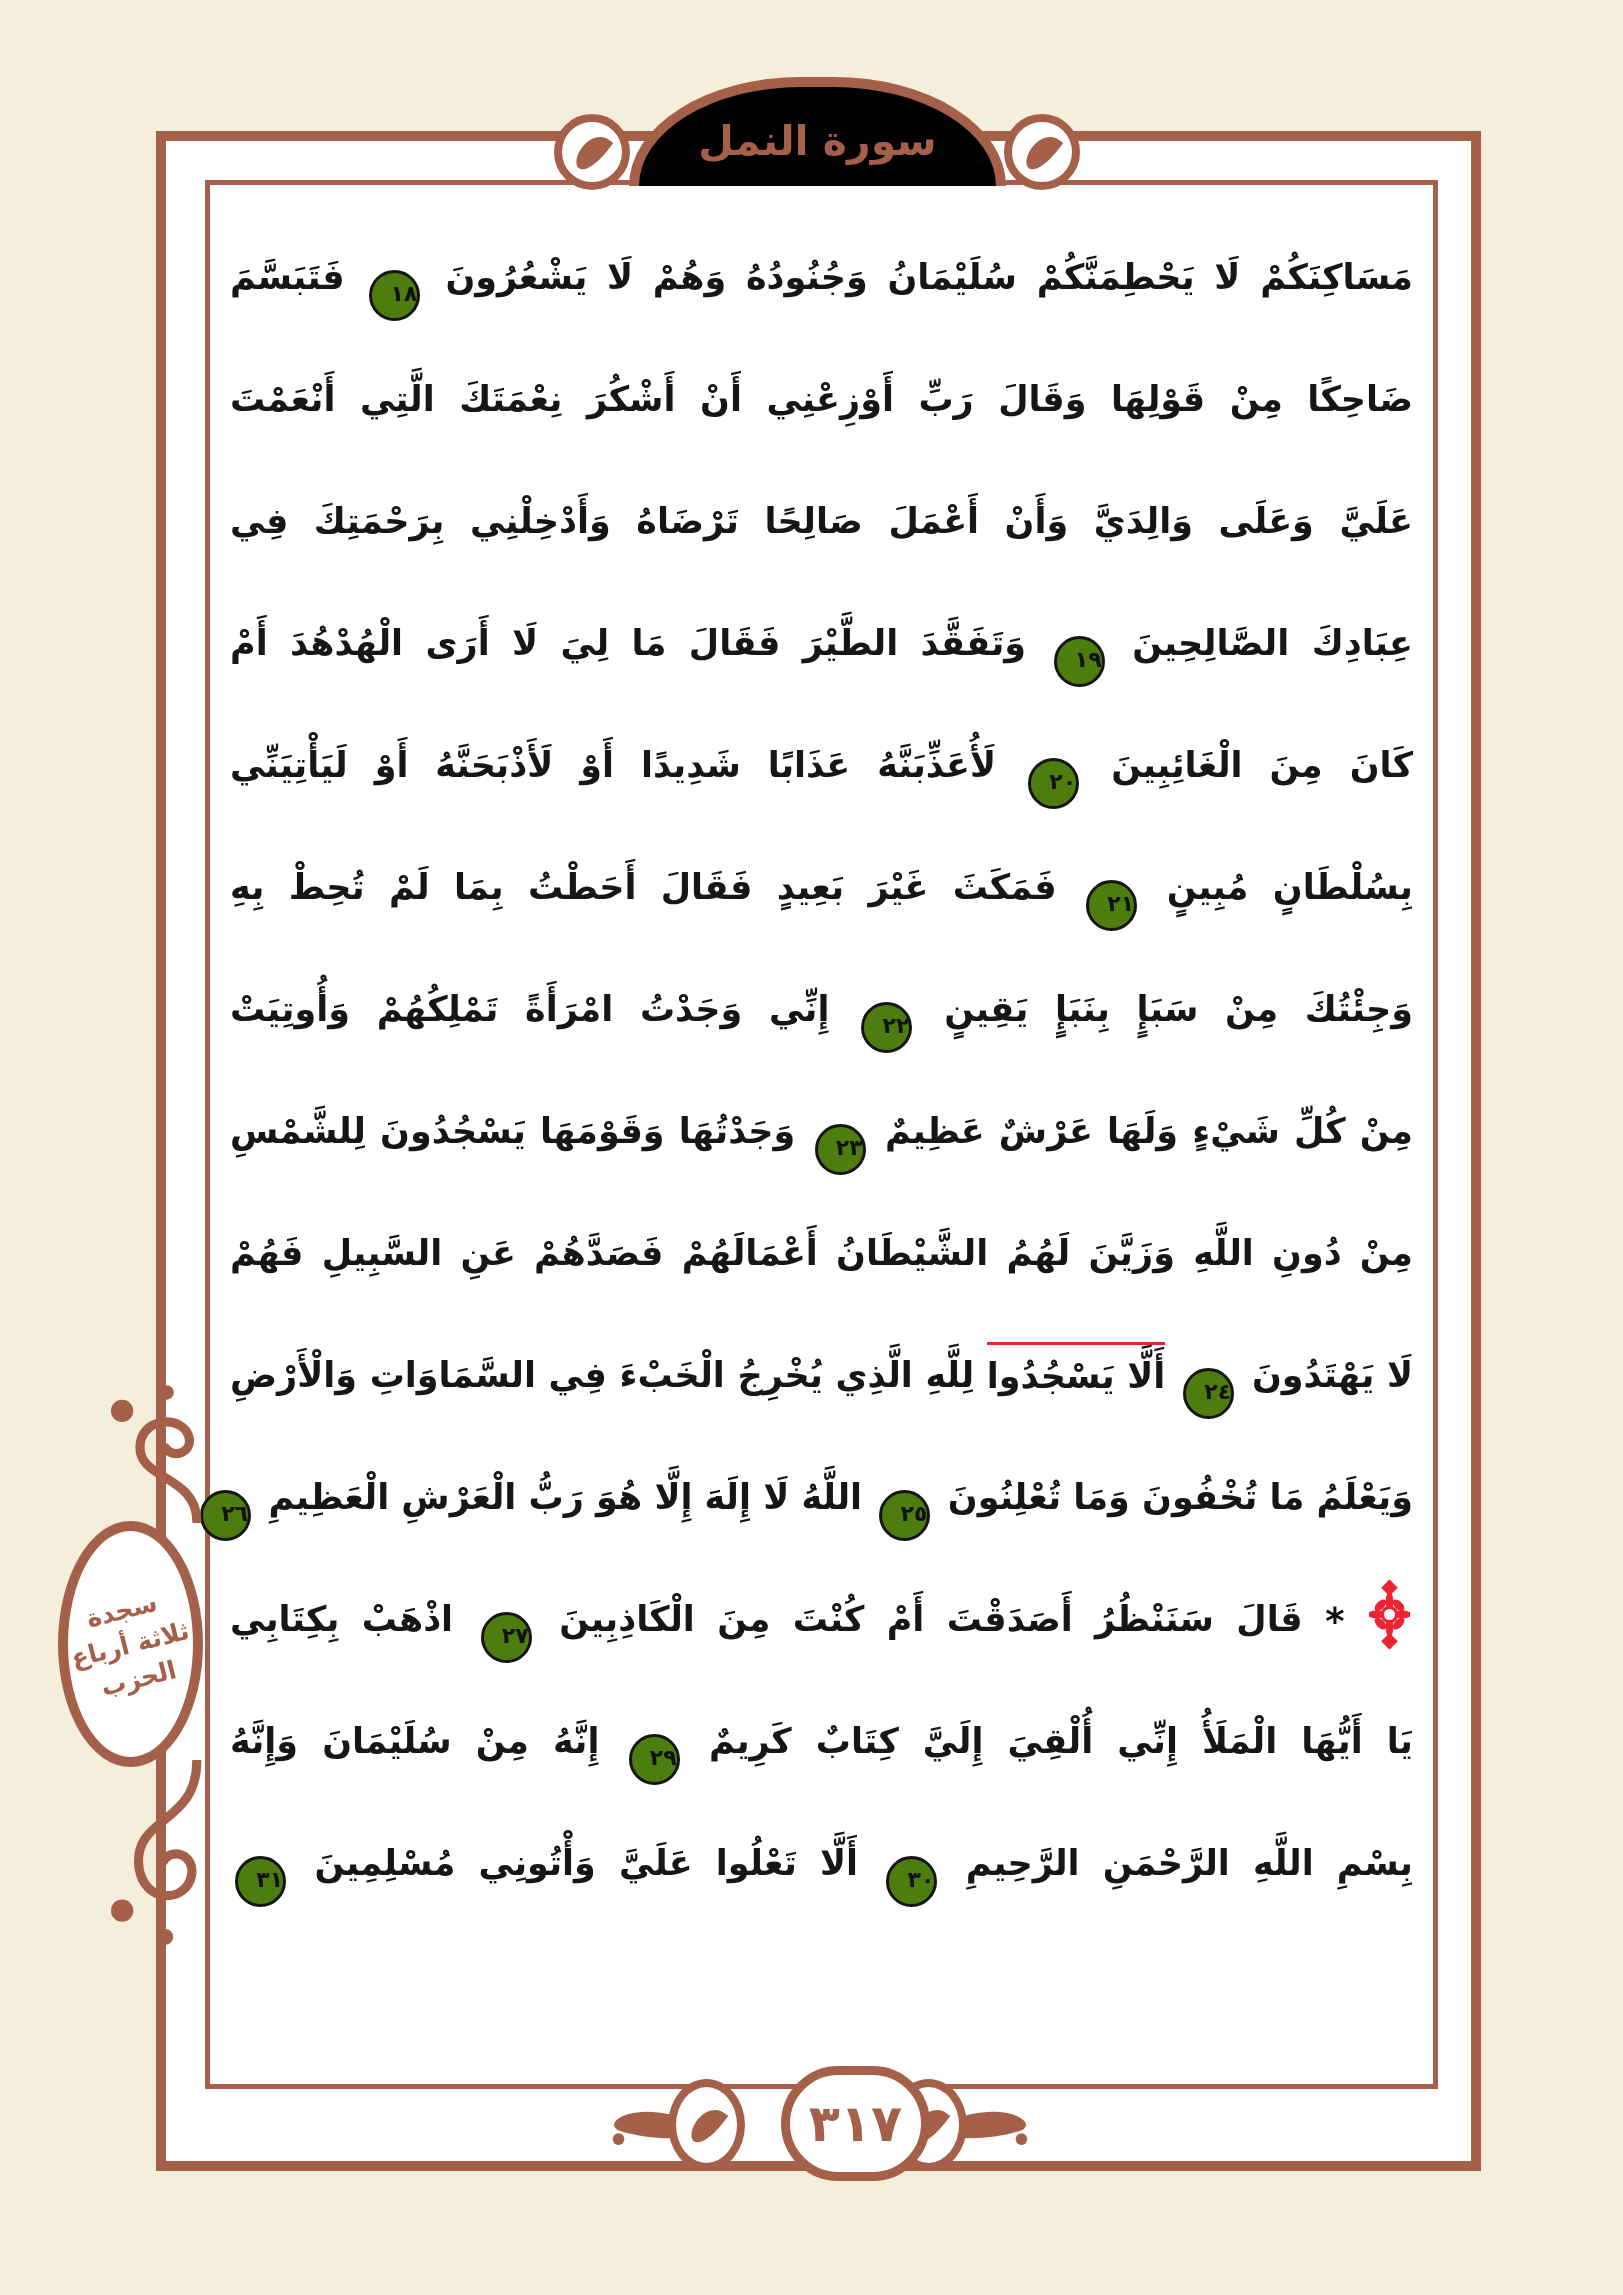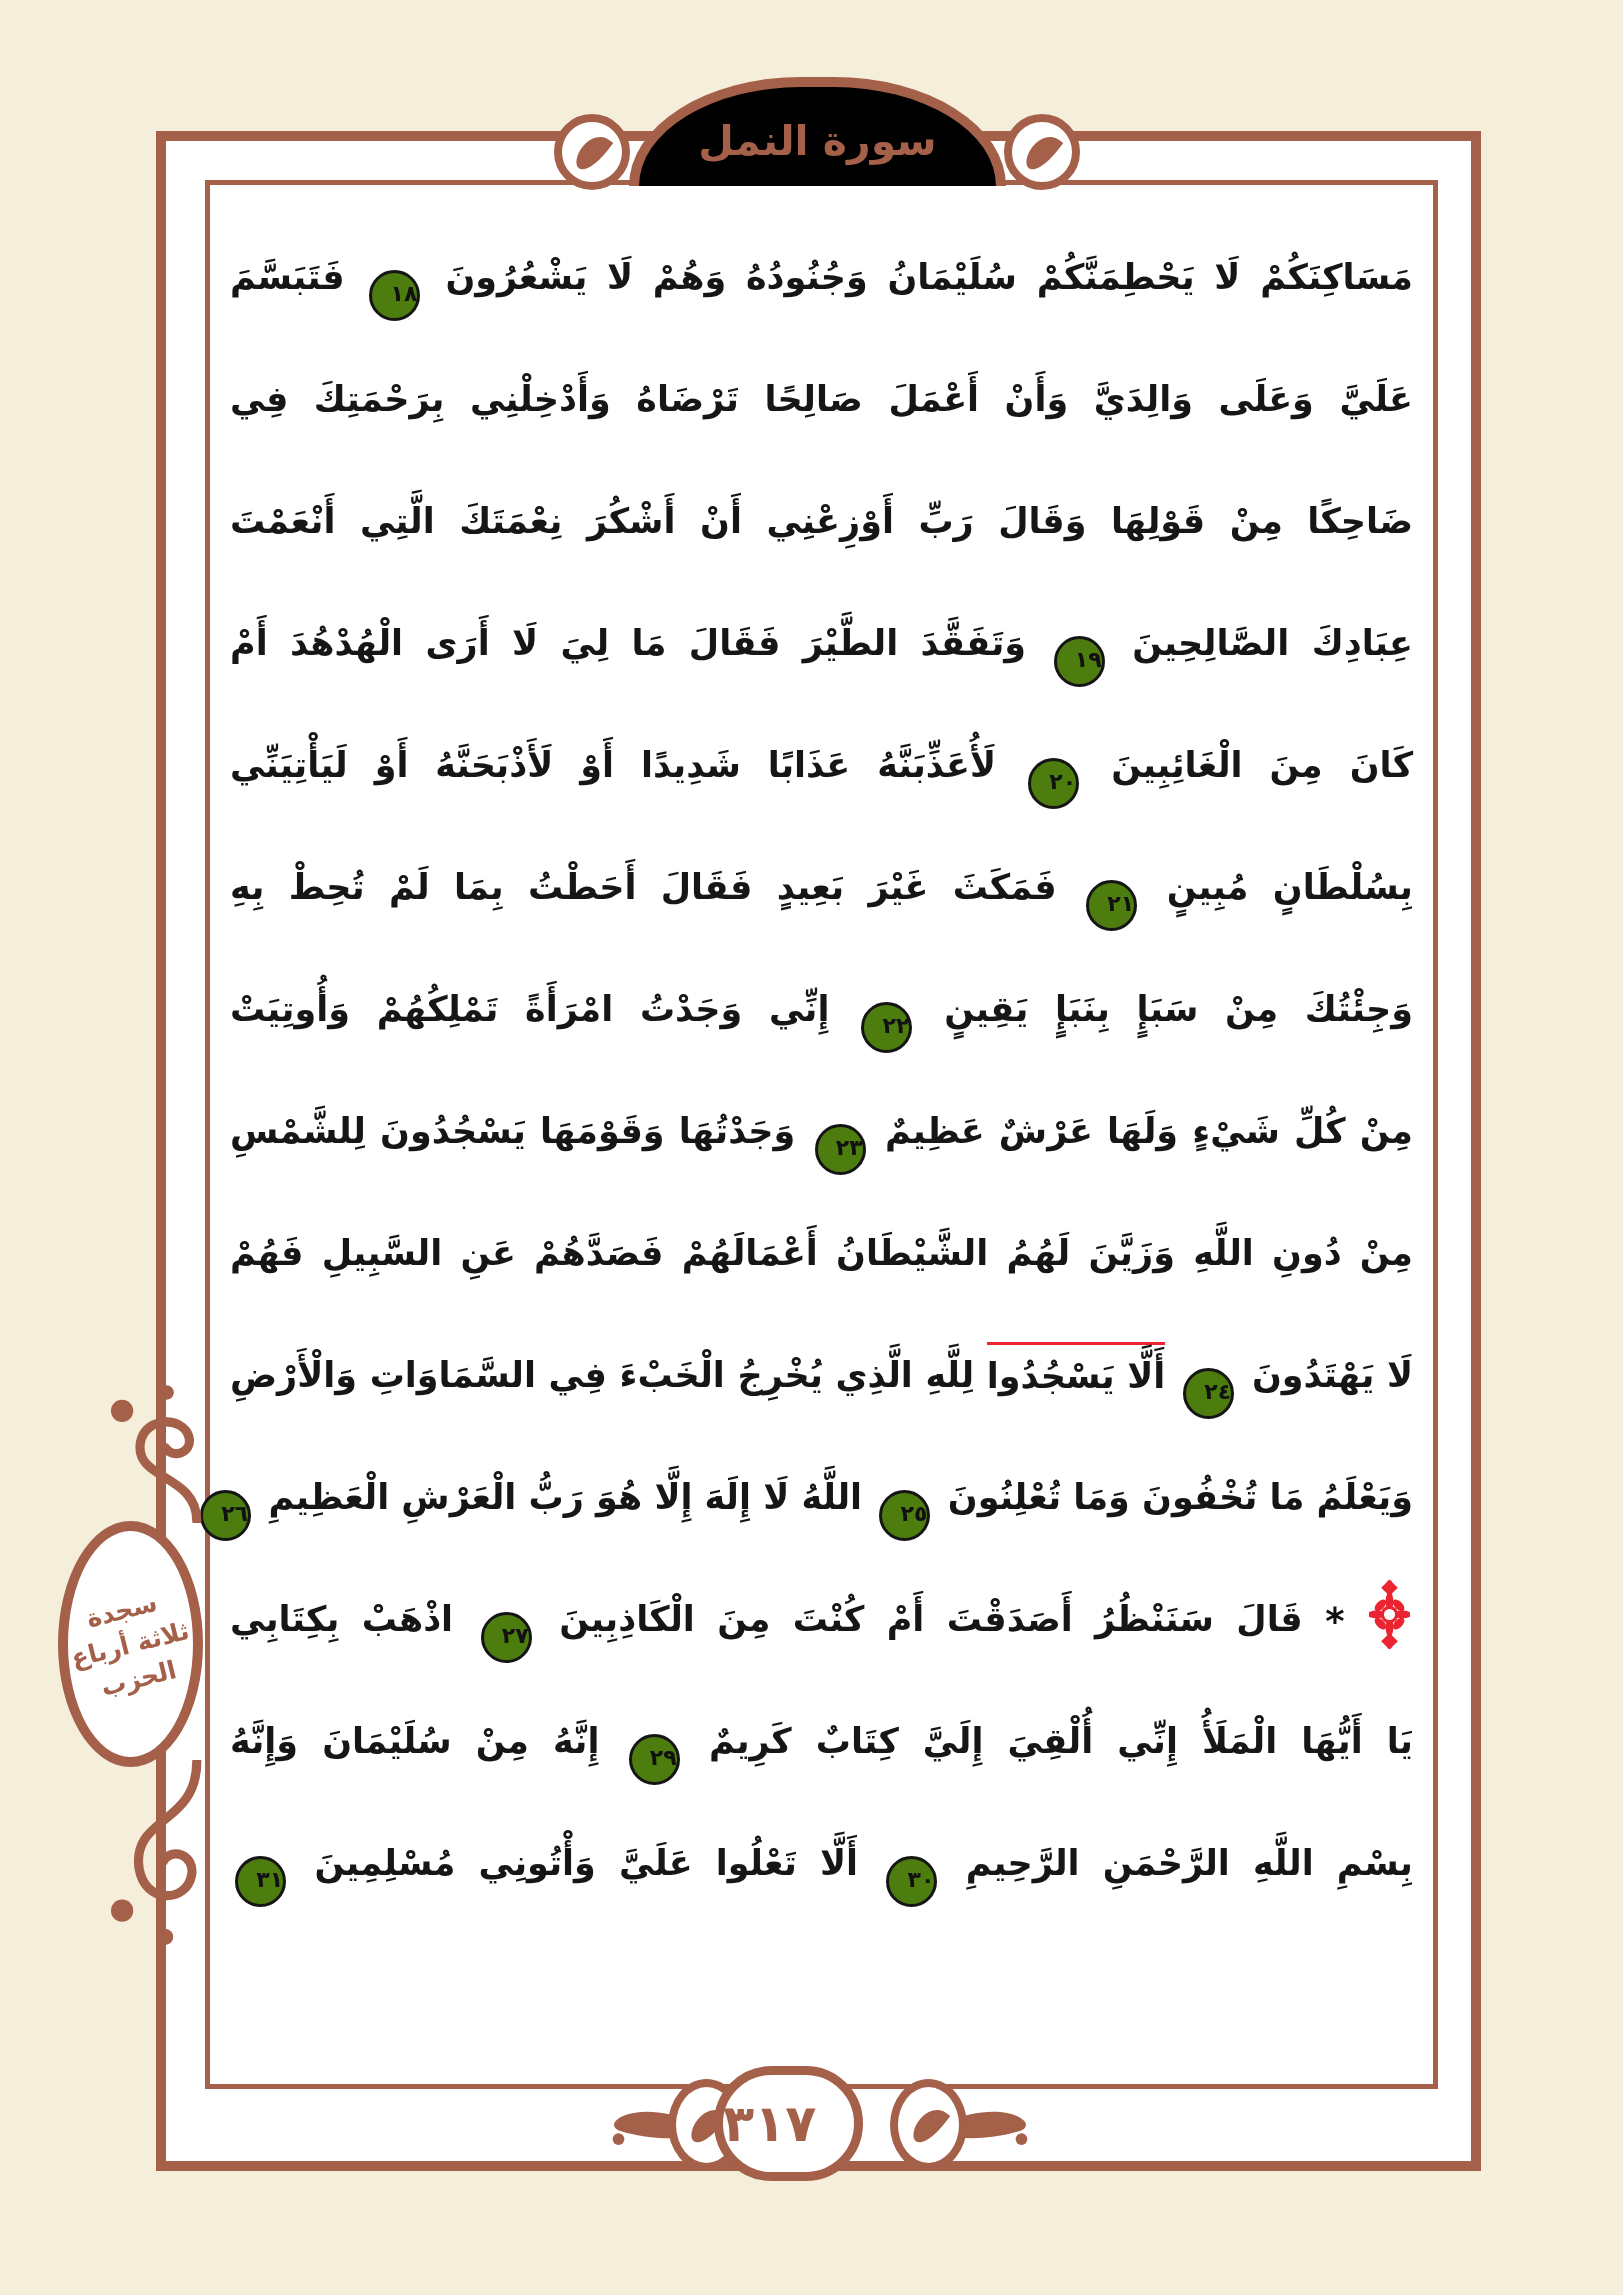--- a/index.html
+++ b/index.html
@@ -73,23 +73,23 @@
   }
   .medallion-text {
     transform:rotate(-14deg); text-align:center;
     color:#A5604A; font-size:25px; font-weight:bold; line-height:35px;
   }
   .flourish { position:absolute; z-index:3; }
   .flourish.top    { left:88px; top:1382px; }
   .flourish.bottom { left:88px; top:1760px; transform:scaleY(-1); }
   
   .page-pill {
-    position:absolute; left:714px; top:2066px; width:149px; height:115px;
+    position:absolute; left:781px; top:2066px; width:149px; height:115px;
     border:9.8px solid #A5604A; border-radius:60px; background:#FFFFFF;
-    z-index:6; display:flex; align-items:center; justify-content:flex-end;
+    z-index:6; display:flex; align-items:center; justify-content:center;
   }
   .page-number { color:#A5604A; font-size:51px; font-weight:bold; }
   .ring.ftr { width:77px; height:92px; top:2079px; z-index:5; }
   .ring.ftr.left  { left:668px; }
   .ring.ftr.right { left:890px; }
   .wing { position:absolute; top:2105px; z-index:4; }
   .wing.left  { left:612px; }
   .wing.right { left:942px; transform:scaleX(-1); }
 </style>
 </head>
@@ -103,22 +103,22 @@
 </div>
 <div class="ring hdr right">
   <div class="paisley"></div>
 </div>
 <div class="arch">
   <div class="surah-title">سورة النمل</div>
 </div>
 
 <div class="text-area" dir="rtl" id="text-area">
     <div class="line"><span class="qt">مَسَاكِنَكُمْ لَا يَحْطِمَنَّكُمْ سُلَيْمَانُ وَجُنُودُهُ وَهُمْ لَا يَشْعُرُونَ</span> <span class="ayah">١٨</span> <span class="qt">فَتَبَسَّمَ</span> </div>
+    <div class="line"><span class="qt">ضَاحِكًا مِنْ قَوْلِهَا وَقَالَ رَبِّ أَوْزِعْنِي أَنْ أَشْكُرَ نِعْمَتَكَ الَّتِي أَنْعَمْتَ</span> </div>
     <div class="line"><span class="qt">عَلَيَّ وَعَلَى وَالِدَيَّ وَأَنْ أَعْمَلَ صَالِحًا تَرْضَاهُ وَأَدْخِلْنِي بِرَحْمَتِكَ فِي</span> </div>
-    <div class="line"><span class="qt">ضَاحِكًا مِنْ قَوْلِهَا وَقَالَ رَبِّ أَوْزِعْنِي أَنْ أَشْكُرَ نِعْمَتَكَ الَّتِي أَنْعَمْتَ</span> </div>
     <div class="line"><span class="qt">عِبَادِكَ الصَّالِحِينَ</span> <span class="ayah">١٩</span> <span class="qt">وَتَفَقَّدَ الطَّيْرَ فَقَالَ مَا لِيَ لَا أَرَى الْهُدْهُدَ أَمْ</span> </div>
     <div class="line"><span class="qt">كَانَ مِنَ الْغَائِبِينَ</span> <span class="ayah">٢٠</span> <span class="qt">لَأُعَذِّبَنَّهُ عَذَابًا شَدِيدًا أَوْ لَأَذْبَحَنَّهُ أَوْ لَيَأْتِيَنِّي</span> </div>
     <div class="line"><span class="qt">بِسُلْطَانٍ مُبِينٍ</span> <span class="ayah">٢١</span> <span class="qt">فَمَكَثَ غَيْرَ بَعِيدٍ فَقَالَ أَحَطْتُ بِمَا لَمْ تُحِطْ بِهِ</span> </div>
     <div class="line"><span class="qt">وَجِئْتُكَ مِنْ سَبَإٍ بِنَبَإٍ يَقِينٍ</span> <span class="ayah">٢٢</span> <span class="qt">إِنِّي وَجَدْتُ امْرَأَةً تَمْلِكُهُمْ وَأُوتِيَتْ</span> </div>
     <div class="line"><span class="qt">مِنْ كُلِّ شَيْءٍ وَلَهَا عَرْشٌ عَظِيمٌ</span> <span class="ayah">٢٣</span> <span class="qt">وَجَدْتُهَا وَقَوْمَهَا يَسْجُدُونَ لِلشَّمْسِ</span> </div>
     <div class="line"><span class="qt">مِنْ دُونِ اللَّهِ وَزَيَّنَ لَهُمُ الشَّيْطَانُ أَعْمَالَهُمْ فَصَدَّهُمْ عَنِ السَّبِيلِ فَهُمْ</span> </div>
     <div class="line"><span class="qt">لَا يَهْتَدُونَ</span> <span class="ayah">٢٤</span> <span class="sajdah">أَلَّا يَسْجُدُوا</span> <span class="qt">لِلَّهِ الَّذِي يُخْرِجُ الْخَبْءَ فِي السَّمَاوَاتِ وَالْأَرْضِ</span> </div>
     <div class="line"><span class="qt">وَيَعْلَمُ مَا تُخْفُونَ وَمَا تُعْلِنُونَ</span> <span class="ayah">٢٥</span> <span class="qt">اللَّهُ لَا إِلَهَ إِلَّا هُوَ رَبُّ الْعَرْشِ الْعَظِيمِ</span> <span class="ayah">٢٦</span> </div>
     <div class="line"><span class="rub"><svg width="41" height="73" viewBox="0 0 62 112">
           <path d="M31,4 L31,108" stroke="#EA2430" stroke-width="6"></path>

